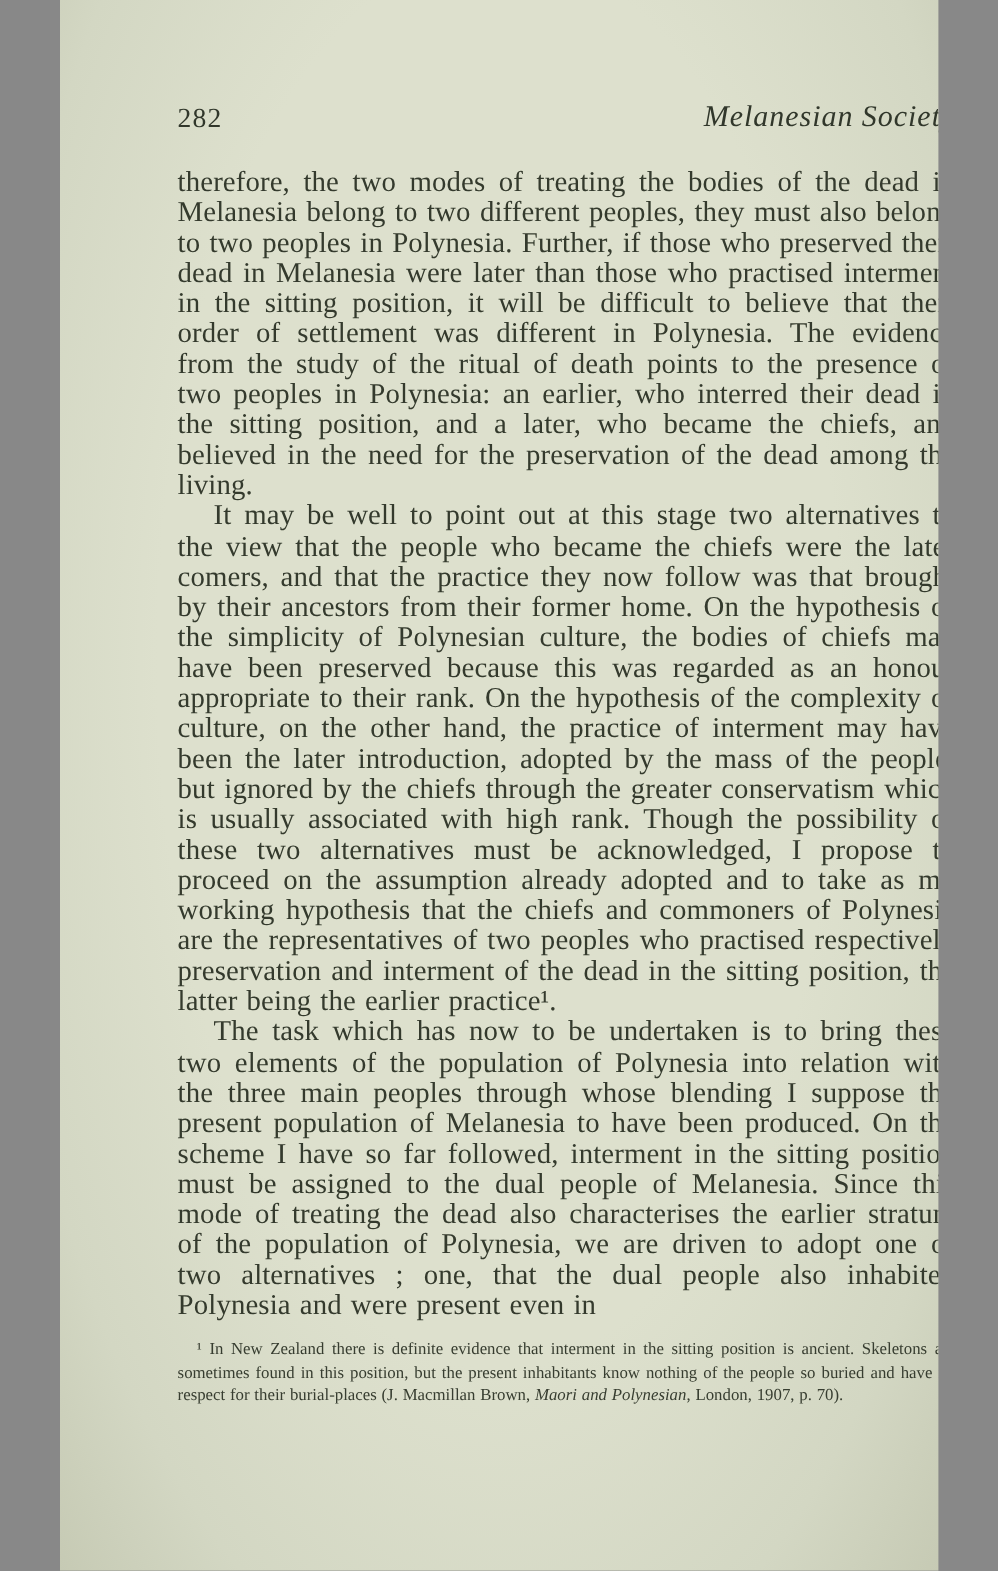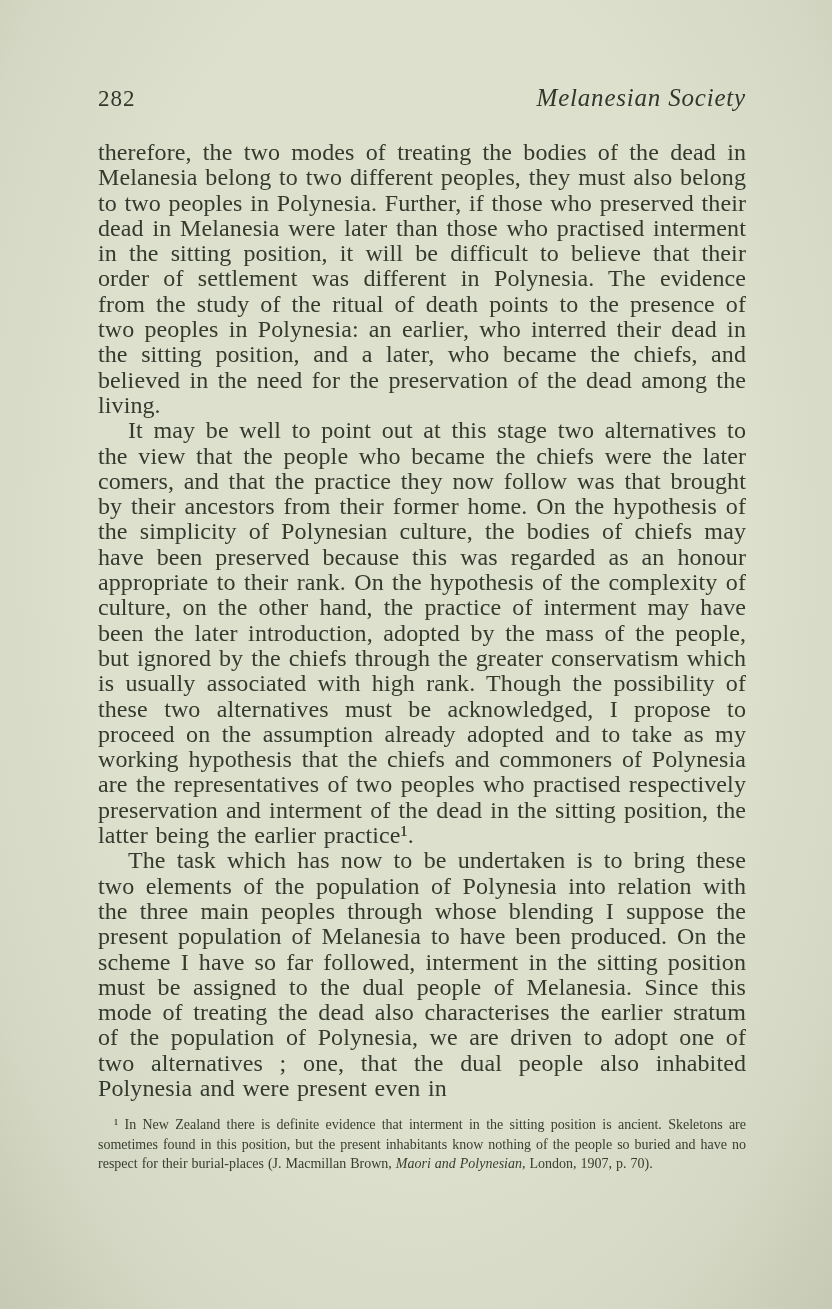--- a/index.html
+++ b/index.html
@@ -2,21 +2,21 @@
 <html><head>
 <meta charset="utf-8">
 <style>
   html, body {
     margin: 0;
     padding: 0;
     background: #888;
   }
   .page {
     position: relative;
-    width: 832px;
+    width: 732px;
     height: 1309px;
     margin: 0 auto;
     background: radial-gradient(ellipse at 50% 42%, #dde0cd 55%, #d3d7c3 82%, #c6cab4 100%);
     overflow: hidden;
     font-family: "Liberation Serif", "DejaVu Serif", serif;
     color: #343a2d;
     text-decoration: underline;
   }
   .content {
     position: absolute;

